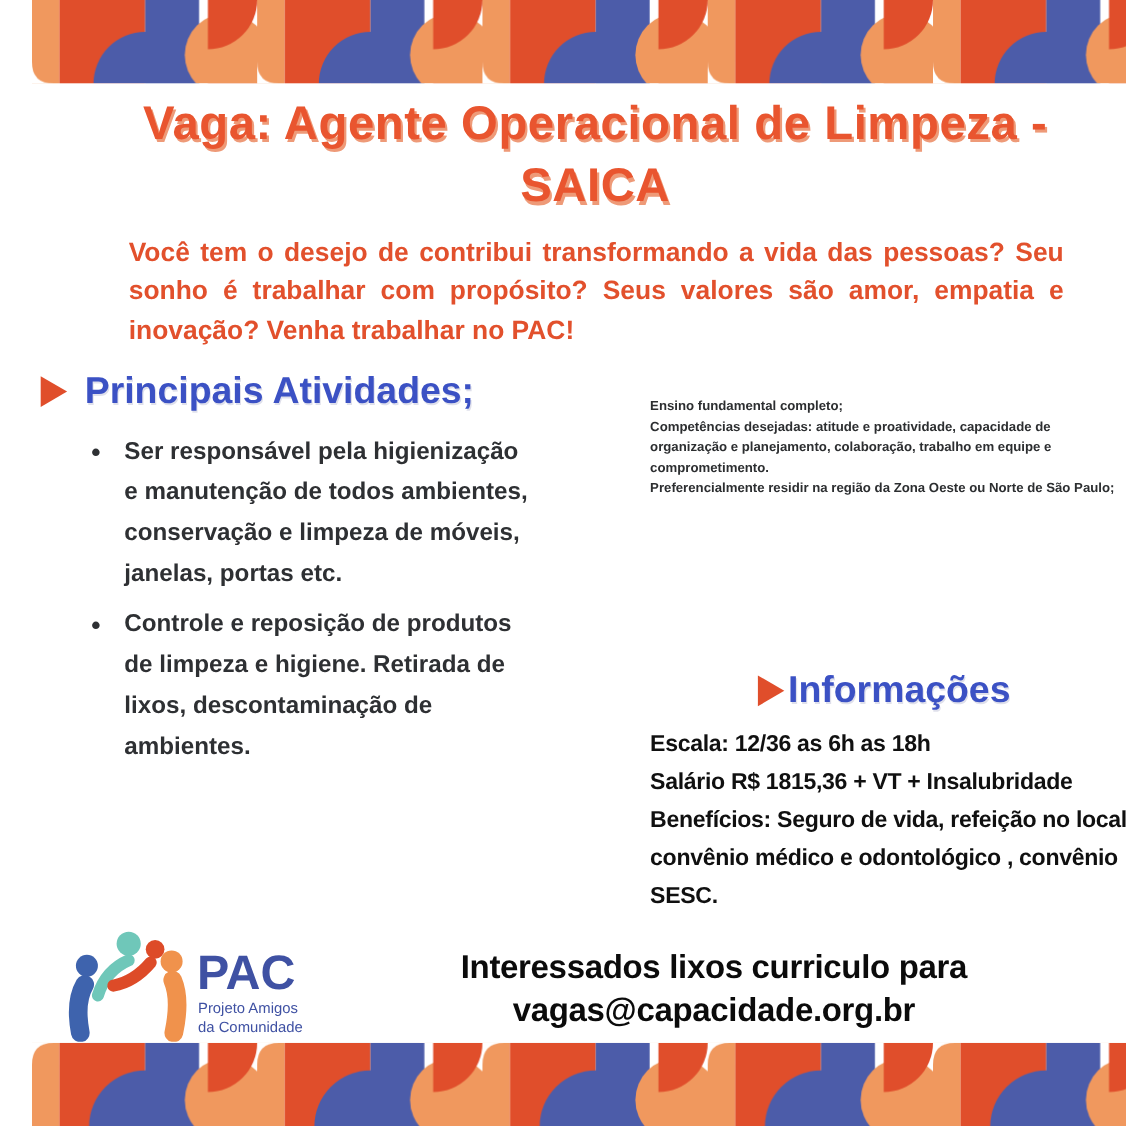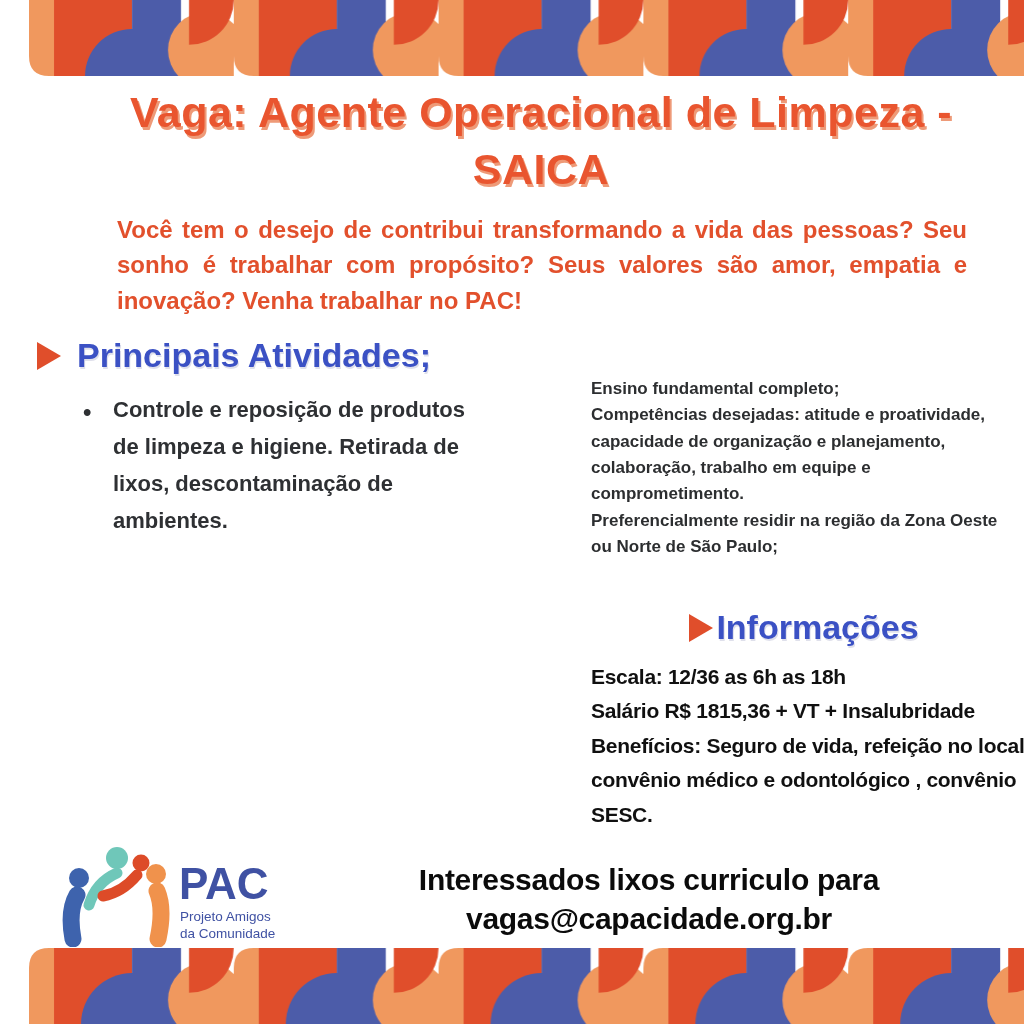--- a/index.html
+++ b/index.html
@@ -43,22 +43,22 @@
   .h-requirements .tri{margin-right:14px;}
   .h-information{top:608px;left:540px;width:470px;justify-content:center;}
   .h-information .tri{margin-right:3px;}
   .bullets{
     position:absolute;top:392px;left:52px;width:400px;margin:0;padding:0;list-style:none;
     color:var(--body-dark);font-size:22px;font-weight:bold;line-height:1.68;
   }
   .bullets li{position:relative;padding-left:32px;margin-bottom:9px;}
   .bullets li::before{content:"\2022";position:absolute;left:2px;top:0;font-size:24px;}
   .req-body{
-    position:absolute;top:376px;left:562px;width:428px;
-    font-size:17px;font-weight:bold;line-height:1.55;color:#2C2E30;
+    position:absolute;top:360px;left:562px;width:428px;
+    font-size:12px;font-weight:bold;line-height:1.55;color:#2C2E30;
   }
   .req-body .line{display:block;}
   .info-body{
     position:absolute;top:660px;left:562px;width:440px;
     font-size:21px;font-weight:bold;line-height:1.64;color:#101010;letter-spacing:-.3px;
   }
   .info-body .line{display:block;}
   .logo{position:absolute;top:845px;left:28px;}
   .contact{
     position:absolute;top:860px;left:240px;width:760px;text-align:center;
@@ -91,20 +91,21 @@
     <span>SAICA</span>
   </h1>
 
   <p class="intro">Você tem o desejo de contribui transformando a vida das pessoas? Seu sonho é trabalhar com propósito? Seus valores são amor, empatia e inovação? Venha trabalhar no PAC!</p>
 
   <h2 class="sec-heading h-activities">
     <span class="tri"></span>
     <span>Principais Atividades;</span>
   </h2>
   <ul class="bullets">
+    <li>Ser responsável pela higienização e manutenção de todos ambientes, conservação e limpeza de móveis, janelas, portas etc.</li>
     <li>Controle e reposição de produtos de limpeza e higiene. Retirada de lixos, descontaminação de ambientes.</li>
   </ul>
 
   <div class="req-body">
     <span class="line">Ensino fundamental completo;</span>
     <span class="line">Competências desejadas: atitude e proatividade, capacidade de organização e planejamento, colaboração, trabalho em equipe e comprometimento.</span>
     <span class="line">Preferencialmente residir na região da Zona Oeste ou Norte de São Paulo;</span>
   </div>
 
   <h2 class="sec-heading h-information">

